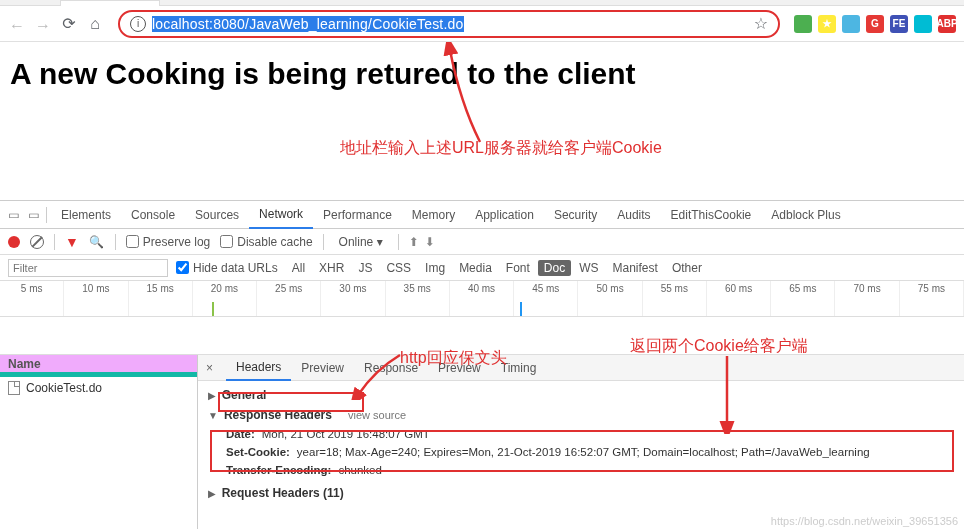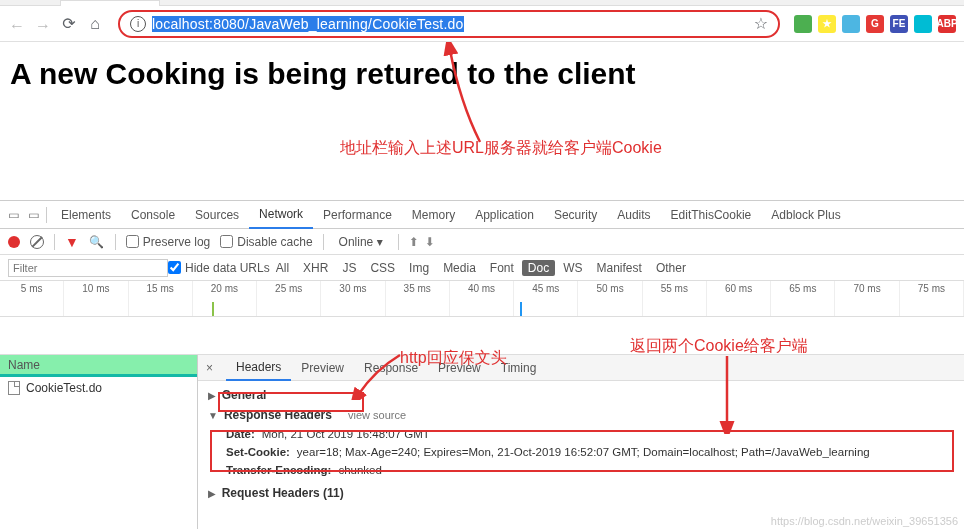--- a/index.html
+++ b/index.html
@@ -34,35 +34,35 @@
 
 .dt-toolbar { display: flex; align-items: center; height: 26px; border-bottom: 1px solid #ddd; padding: 0 8px; gap: 10px; }
 .record-btn { width: 12px; height: 12px; border-radius: 50%; background: #e03030; }
 .clear-btn { width: 14px; height: 14px; border: 1.5px solid #666; border-radius: 50%; position: relative; }
 .clear-btn::after { content: ''; position: absolute; width: 14px; height: 1.5px; background: #666; transform: rotate(-45deg); top: 5px; left: -1px; }
 .funnel { color: #e03030; font-size: 14px; }
 .checkbox-label { display: flex; align-items: center; gap: 4px; color: #555; }
 .select-like { border: 1px solid transparent; color: #555; padding: 0 4px; }
 .dl-up { display: flex; gap: 6px; color: #888; }
 
-.filter-bar { display: flex; align-items: center; height: 26px; border-bottom: 1px solid #ddd; padding: 0 8px; gap: 0; }
+.filter-bar { display: flex; align-items: center; height: 26px; border-bottom: 1px solid #ddd; padding: 0 8px; gap: 8px; }
 .filter-input { width: 160px; height: 18px; border: 1px solid #ccc; padding: 0 4px; font-size: 11px; color: #888; }
 .type-filter { display: flex; gap: 2px; align-items: center; }
 .type-btn { padding: 1px 6px; color: #555; cursor: pointer; border-radius: 2px; }
 .type-btn.active { background: #666; color: #fff; }
 
 .timeline { display: flex; height: 36px; border-bottom: 1px solid #ddd; position: relative; }
 .tl-tick { flex: 1; text-align: center; font-size: 10px; color: #666; padding-top: 2px; border-right: 1px solid #eee; position: relative; }
 .tl-line { position: absolute; bottom: 0; height: 14px; }
 .tl-green { background: #8bc34a; width: 2px; }
 .tl-blue { background: #2196f3; width: 2px; }
 
 .request-area { display: flex; height: calc(100% - 154px); }
 .request-list { width: 198px; border-right: 1px solid #ccc; }
-.rl-header { height: 22px; border-bottom: 3px solid #14b8a6; display: flex; align-items: center; padding: 0 8px; font-weight: normal; color: #555; background: #86efac; }
+.rl-header { height: 22px; border-bottom: 5px solid #14b8a6; display: flex; align-items: center; padding: 0 8px; font-weight: bold; color: #555; background: #f0abfc; }
 .rl-row { height: 22px; display: flex; align-items: center; padding: 0 8px; gap: 6px; color: #333; cursor: pointer; }
 .doc-icon { width: 12px; height: 14px; border: 1px solid #888; background: #fff; position: relative; }
 .doc-icon::after { content: ''; position: absolute; top: 0; right: 0; width: 4px; height: 4px; border-left: 1px solid #888; border-bottom: 1px solid #888; }
 
 .detail-pane { flex: 1; overflow: hidden; }
 .detail-tabs { display: flex; height: 26px; border-bottom: 1px solid #ddd; align-items: center; padding: 0 8px; gap: 4px; background: #f5f5f5; }
 .close-x { width: 16px; color: #666; cursor: pointer; }
 .detail-tab { padding: 0 10px; height: 26px; display: flex; align-items: center; color: #555; cursor: pointer; }
 .detail-tab.active { color: #333; border-bottom: 2px solid #2b7de9; }
 

